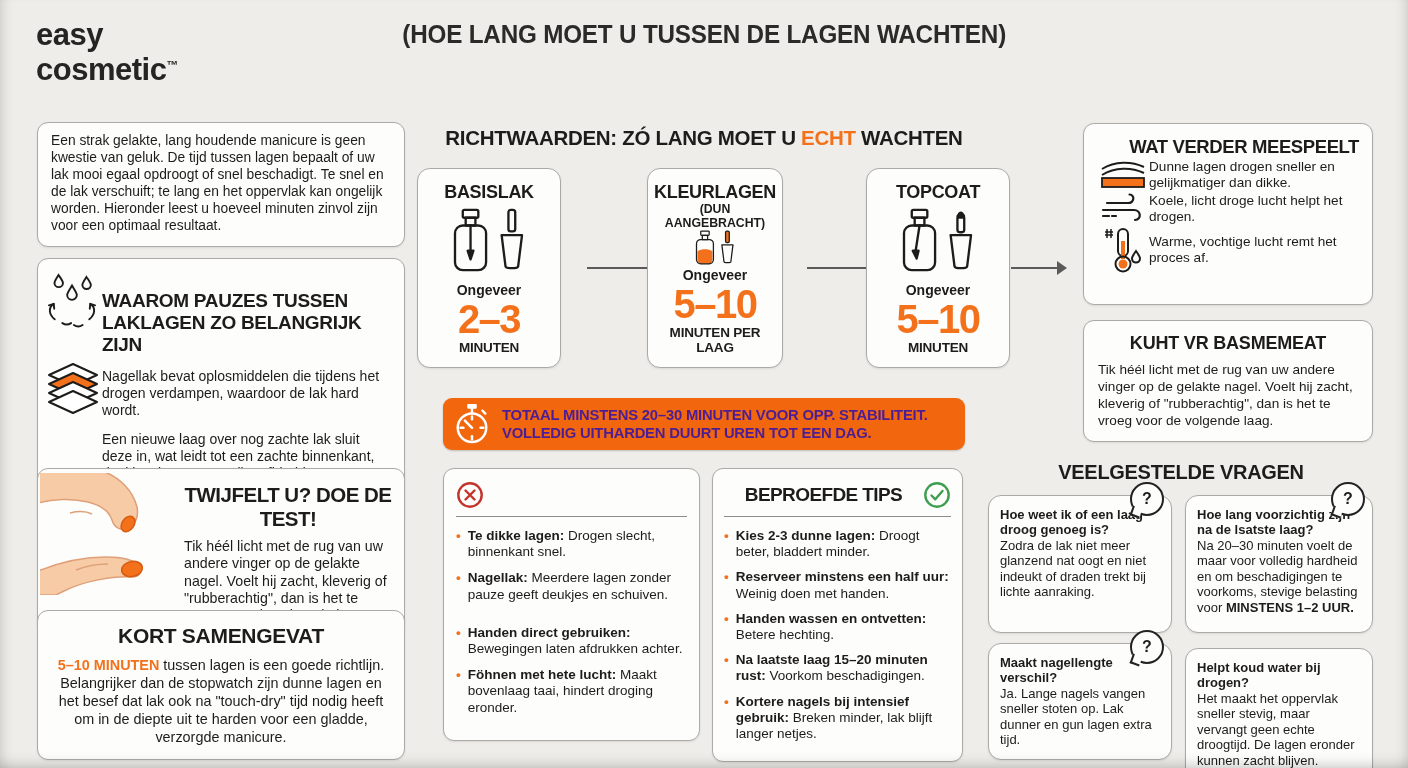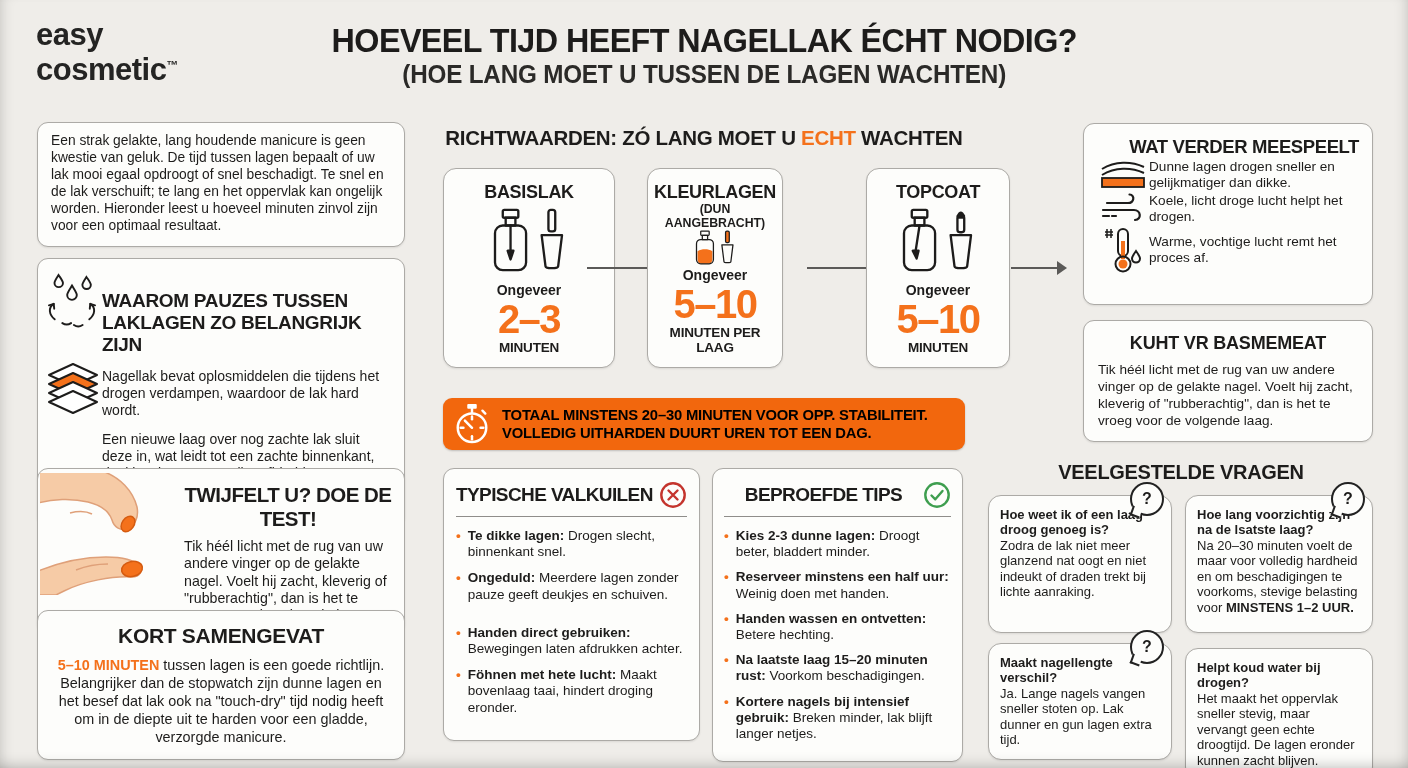--- a/index.html
+++ b/index.html
@@ -32,39 +32,39 @@
   .test-body{font-size:14.2px;line-height:1.22;margin-top:7px}
   .summary-card{left:37px;top:610px;width:368px;min-height:146px;padding:13px 15px;text-align:center}
   .summary-title{font-size:21px;font-weight:800;letter-spacing:-.3px}
   .summary-body{font-size:14.4px;line-height:1.25;margin-top:8px}
   .hl{color:var(--accent);font-weight:800}
 
   
   .rich-heading{position:absolute;left:443px;top:126px;width:522px;text-align:center;font-size:20.5px;font-weight:800;letter-spacing:-.3px}
   .rich-heading .accent{color:var(--accent)}
   .step-card{top:168px;height:200px;border-radius:13px;display:flex;flex-direction:column;align-items:center;padding:13px 6px 12px;text-align:center}
-  #step1{left:443px;width:172px}
+  #step1{left:417px;width:144px}
   #step2{left:647px;width:136px}
   #step3{left:866px;width:144px}
   .step-title{font-size:18px;font-weight:800;letter-spacing:-.3px;line-height:20px}
   .step-sub{font-size:12.3px;font-weight:800;line-height:14px}
   .step-sub:empty{display:none}
   .step-icon{margin-top:auto;margin-bottom:auto}
   .step-approx{font-size:14px;font-weight:600}
   .step-value{font-size:40px;font-weight:800;line-height:42px;letter-spacing:-1.5px;color:var(--accent)}
   .step-unit{font-size:13.5px;font-weight:800;letter-spacing:-.2px}
   .connector{position:absolute;top:267px;height:2px;background:#5b5a58}
   #conn1{left:587px;width:60px}
   #conn2{left:807px;width:59px}
   #conn3{left:1011px;width:48px}
   .arrowhead{position:absolute;left:1057px;top:261px;width:0;height:0;
     border-left:10px solid #5b5a58;border-top:7px solid transparent;border-bottom:7px solid transparent}
 
   .banner{position:absolute;left:443px;top:398px;width:522px;height:52px;background:var(--banner);
-    border-radius:9px;display:flex;align-items:center;color:#000000;box-sizing:border-box;padding:0 10px;box-shadow:0 1px 2px rgba(0,0,0,.2)}
+    border-radius:9px;display:flex;align-items:center;color:#4c1d95;box-sizing:border-box;padding:0 10px;box-shadow:0 1px 2px rgba(0,0,0,.2)}
   .banner-text{font-size:14.8px;font-weight:800;line-height:18.5px;letter-spacing:-.2px;margin-left:11px}
 
   .pitfalls-card{left:443px;top:468px;width:257px;min-height:273px;padding:12px 12px 10px}
   .tips-card{left:712px;top:468px;width:251px;min-height:273px;padding:12px 11px 10px}
   .card-head{display:flex;align-items:center}
   .card-head .t{flex:1;font-size:19px;font-weight:800;letter-spacing:-.6px}
   .tips-card .card-head .t{text-align:center}
   .divider{border-top:1.5px solid #8f8d8a;margin:7px 0 11px}
   .blist{list-style:none;margin:0;padding:0;font-size:13.5px;line-height:1.2}
   .blist li{display:flex;margin-bottom:10px}
@@ -101,21 +101,20 @@
 </style>
 </head>
 <body>
 
 <div class="canvas">
 
   <div class="logo"><span>easy</span><br>
     <span>cosmetic</span><sup>™</sup></div>
 
   <div class="title-wrap">
-    <div><span class="title">HOEVEEL TIJD HEEFT NAGELLAK ÉCHT NODIG?</span></div>
     <div><span class="subtitle">(HOE LANG MOET U TUSSEN DE LAGEN WACHTEN)</span></div>
   </div>
 
   <div class="card intro-card">
     <span>Een strak gelakte, lang houdende manicure is geen kwestie van geluk. De tijd tussen lagen bepaalt of uw lak mooi egaal opdroogt of snel beschadigt. Te snel en de lak verschuift; te lang en het oppervlak kan ongelijk worden. Hieronder leest u hoeveel minuten zinvol zijn voor een optimaal resultaat.</span>
   </div>
 
   <div class="card why-card">
     <svg class="why-icon1" width="50" height="56" viewBox="0 0 52 58">
       <g fill="none" stroke="#1d1c1b" stroke-width="2" stroke-linecap="round">
@@ -243,35 +242,34 @@
       </g>
     </svg>
     <div class="banner-text">
       <div>TOTAAL MINSTENS 20–30 MINUTEN VOOR OPP. STABILITEIT.</div>
       <div>VOLLEDIG UITHARDEN DUURT UREN TOT EEN DAG.</div>
     </div>
   </div>
 
   <div class="card pitfalls-card">
     <div class="card-head">
-      <div class="t">TYPISCHE VALKUILEN</div>
       <svg width="28" height="28" viewBox="0 0 28 28">
         <circle class="rs" cx="14" cy="14" r="11.7" fill="none" stroke-width="2.4"></circle>
         <path class="rs" d="M9.5,9.5 L18.5,18.5 M18.5,9.5 L9.5,18.5" stroke-width="2.4" stroke-linecap="round"></path>
       </svg>
     </div>
     <div class="divider"></div>
     <ul class="blist">
       <li>
           <span class="dot">•</span>
           <span><b>Te dikke lagen:</b><span> Drogen slecht, binnenkant snel.</span></span>
         </li>
       <li>
           <span class="dot">•</span>
-          <span><b>Ongeduld:</b><span> Meerdere lagen zonder pauze geeft deukjes en schuiven.</span></span>
+          <span><b>Nagellak:</b><span> Meerdere lagen zonder pauze geeft deukjes en schuiven.</span></span>
         </li>
       <li id="pitfall3">
           <span class="dot">•</span>
           <span><b>Handen direct gebruiken:</b><span> Bewegingen laten afdrukken achter.</span></span>
         </li>
       <li>
           <span class="dot">•</span>
           <span><b>Föhnen met hete lucht:</b><span> Maakt bovenlaag taai, hindert droging eronder.</span></span>
         </li>
     </ul>

